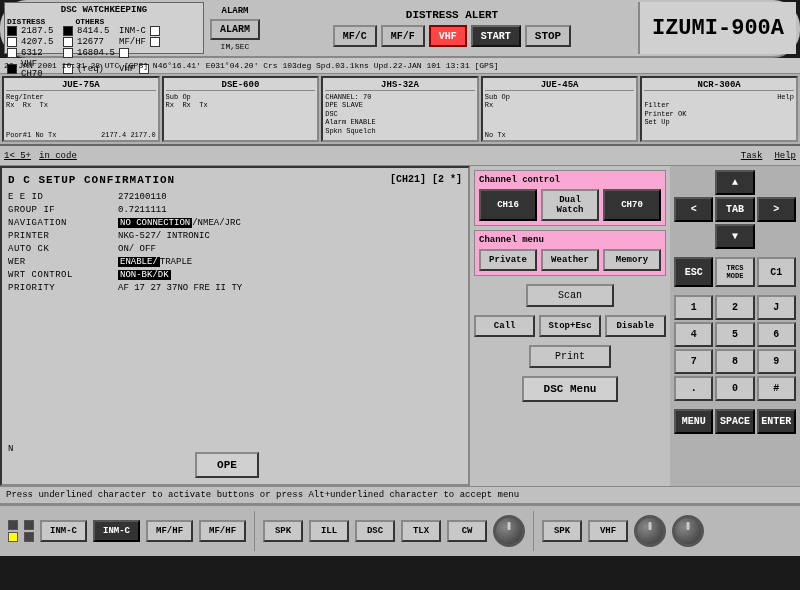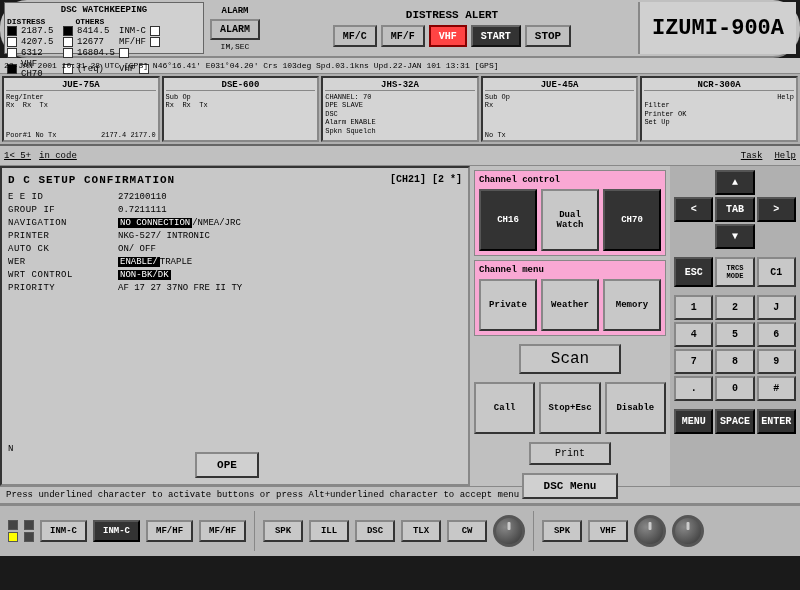--- a/index.html
+++ b/index.html
@@ -259,21 +259,21 @@
       font-weight: bold;
       margin-bottom: 4px;
     }
     .control-buttons {
       display: flex;
       gap: 4px;
       justify-content: space-between;
     }
     .ctrl-btn {
       flex: 1;
-      padding: 19px 2px;
+      padding: 4px 2px;
       border: 2px outset #888;
       background: #c8c8c8;
       font-family: 'Courier New', monospace;
       font-size: 9px;
       font-weight: bold;
       cursor: pointer;
       text-align: center;
     }
     .ctrl-btn.dark {
       background: #333;
@@ -284,21 +284,21 @@
     .scan-btn-row {
       display: flex;
       justify-content: center;
       margin: 4px 0;
     }
     .scan-btn {
       padding: 4px 30px;
       border: 2px outset #888;
       background: #c8c8c8;
       font-family: 'Courier New', monospace;
-      font-size: 16px;
+      font-size: 10px;
       cursor: pointer;
     }
 
     .call-row {
       display: flex;
       gap: 4px;
       justify-content: space-between;
     }
 
     .print-row {

